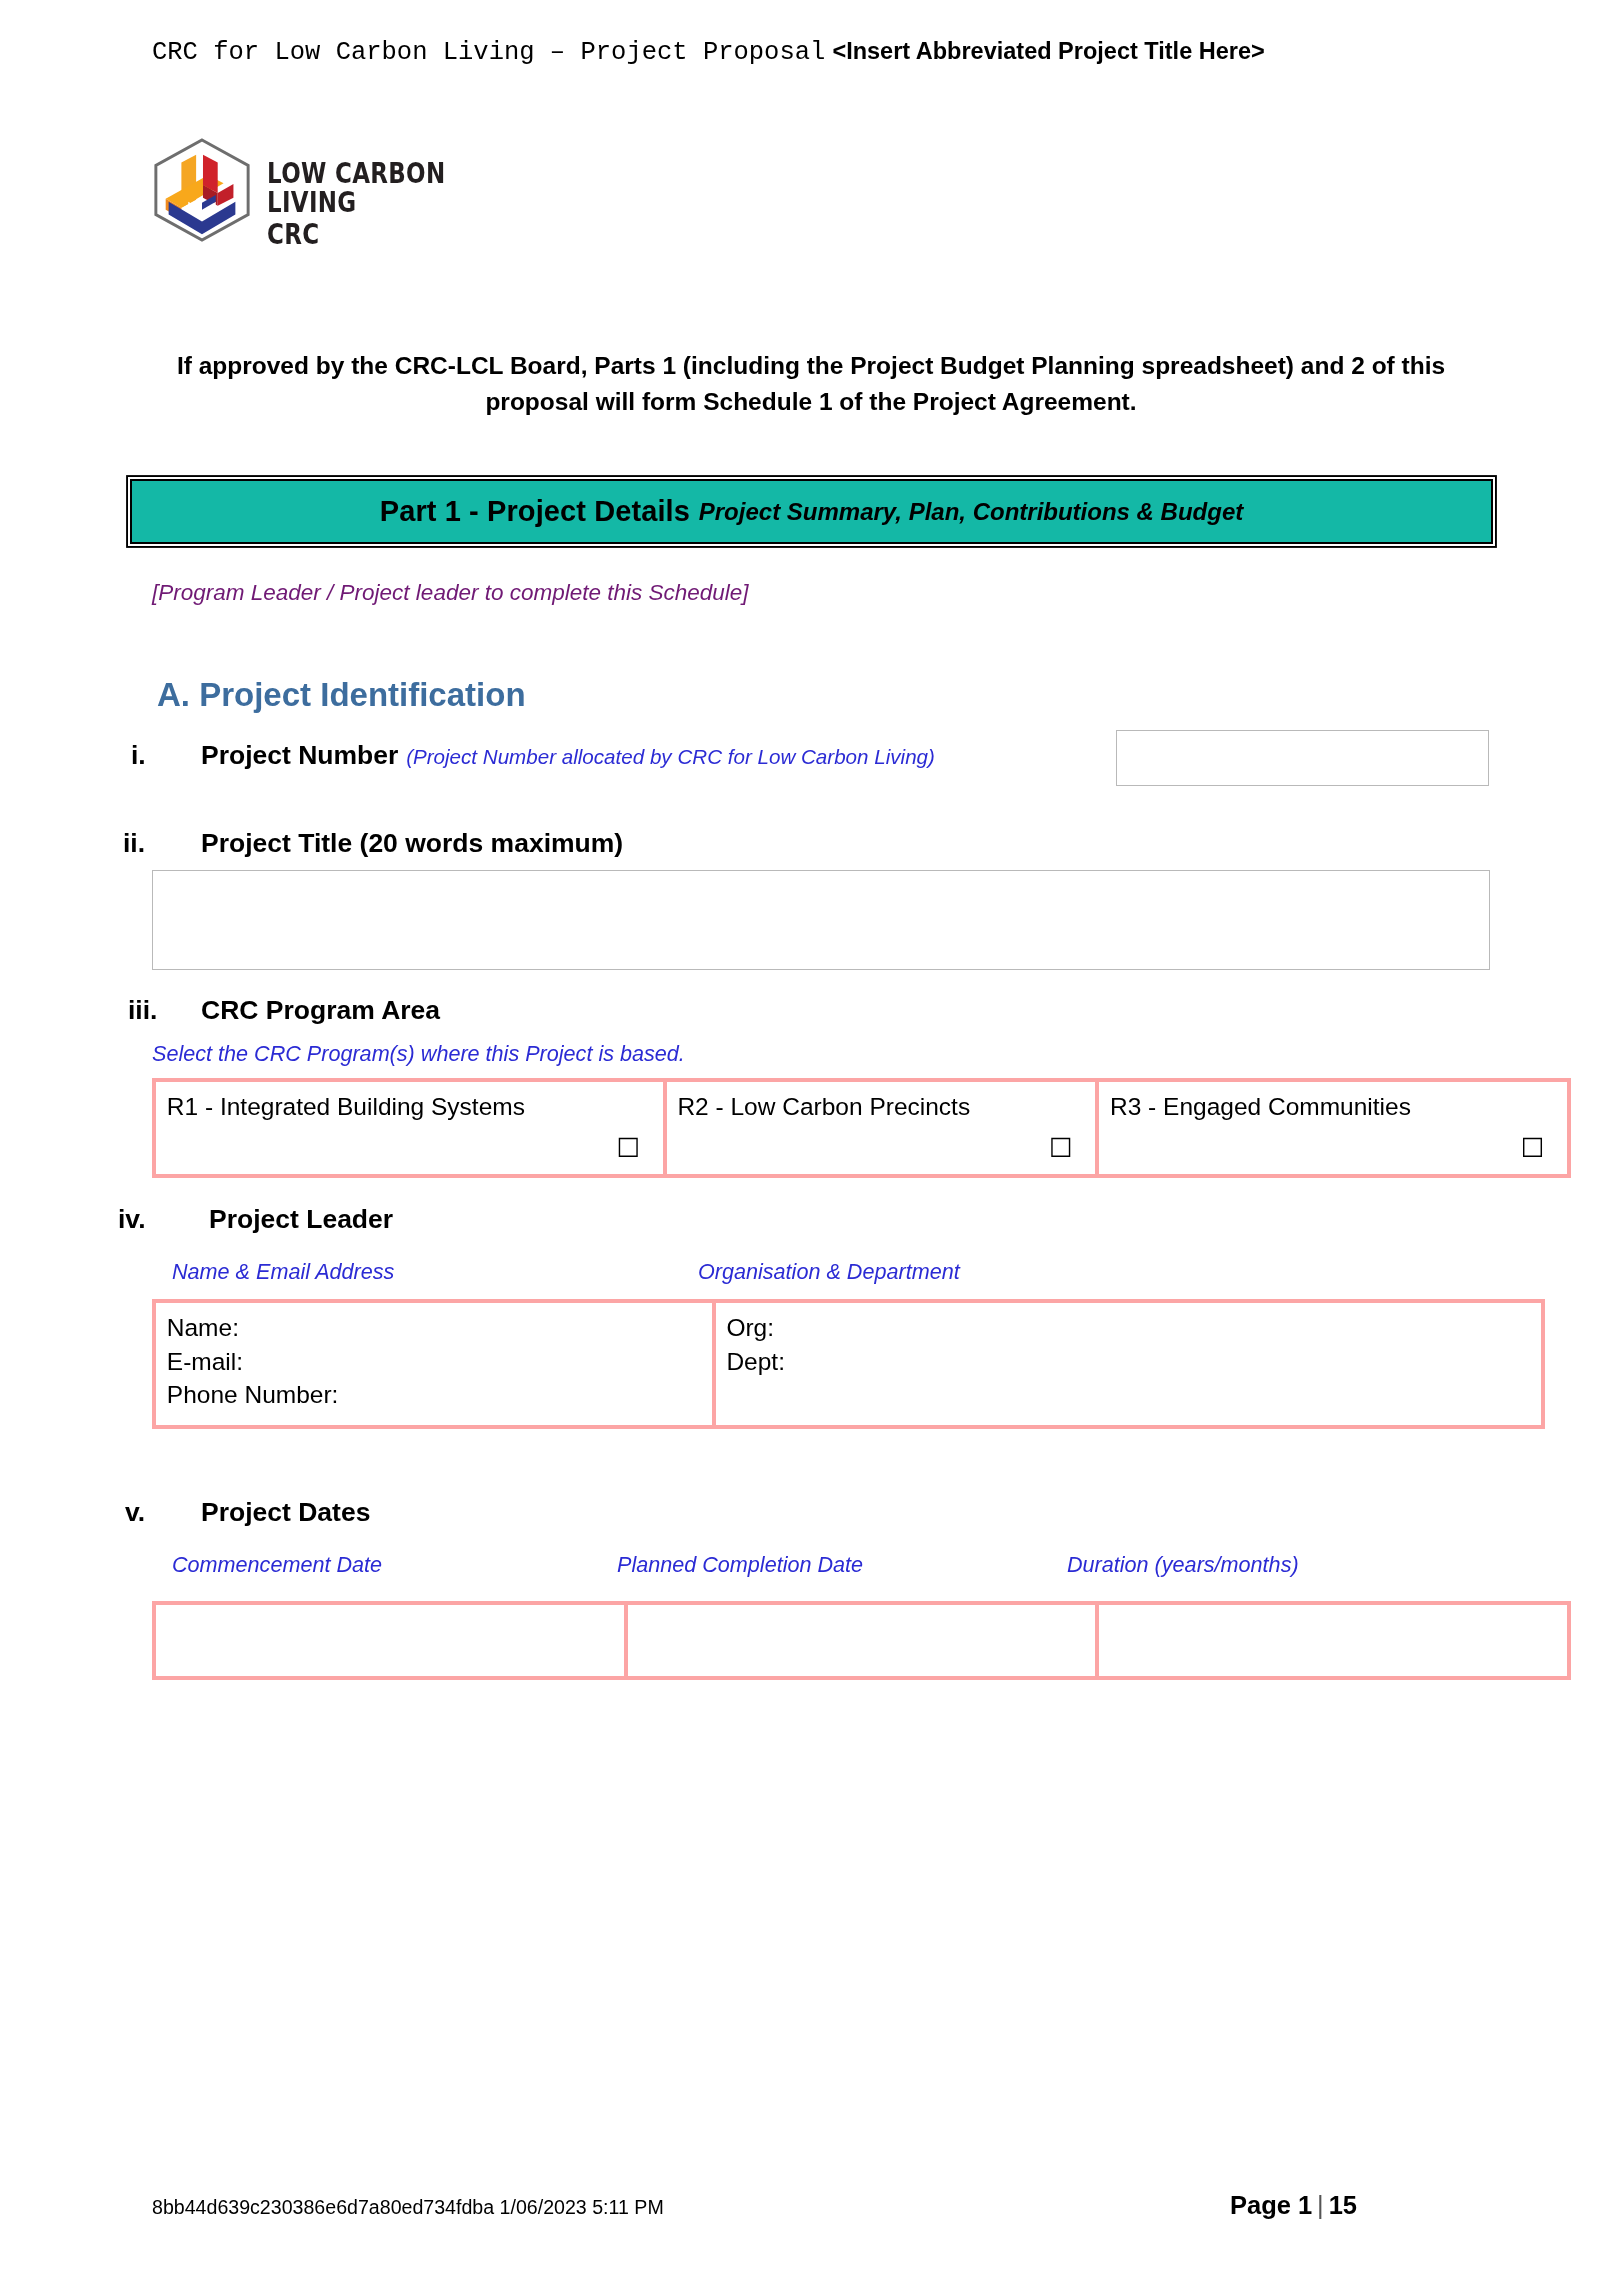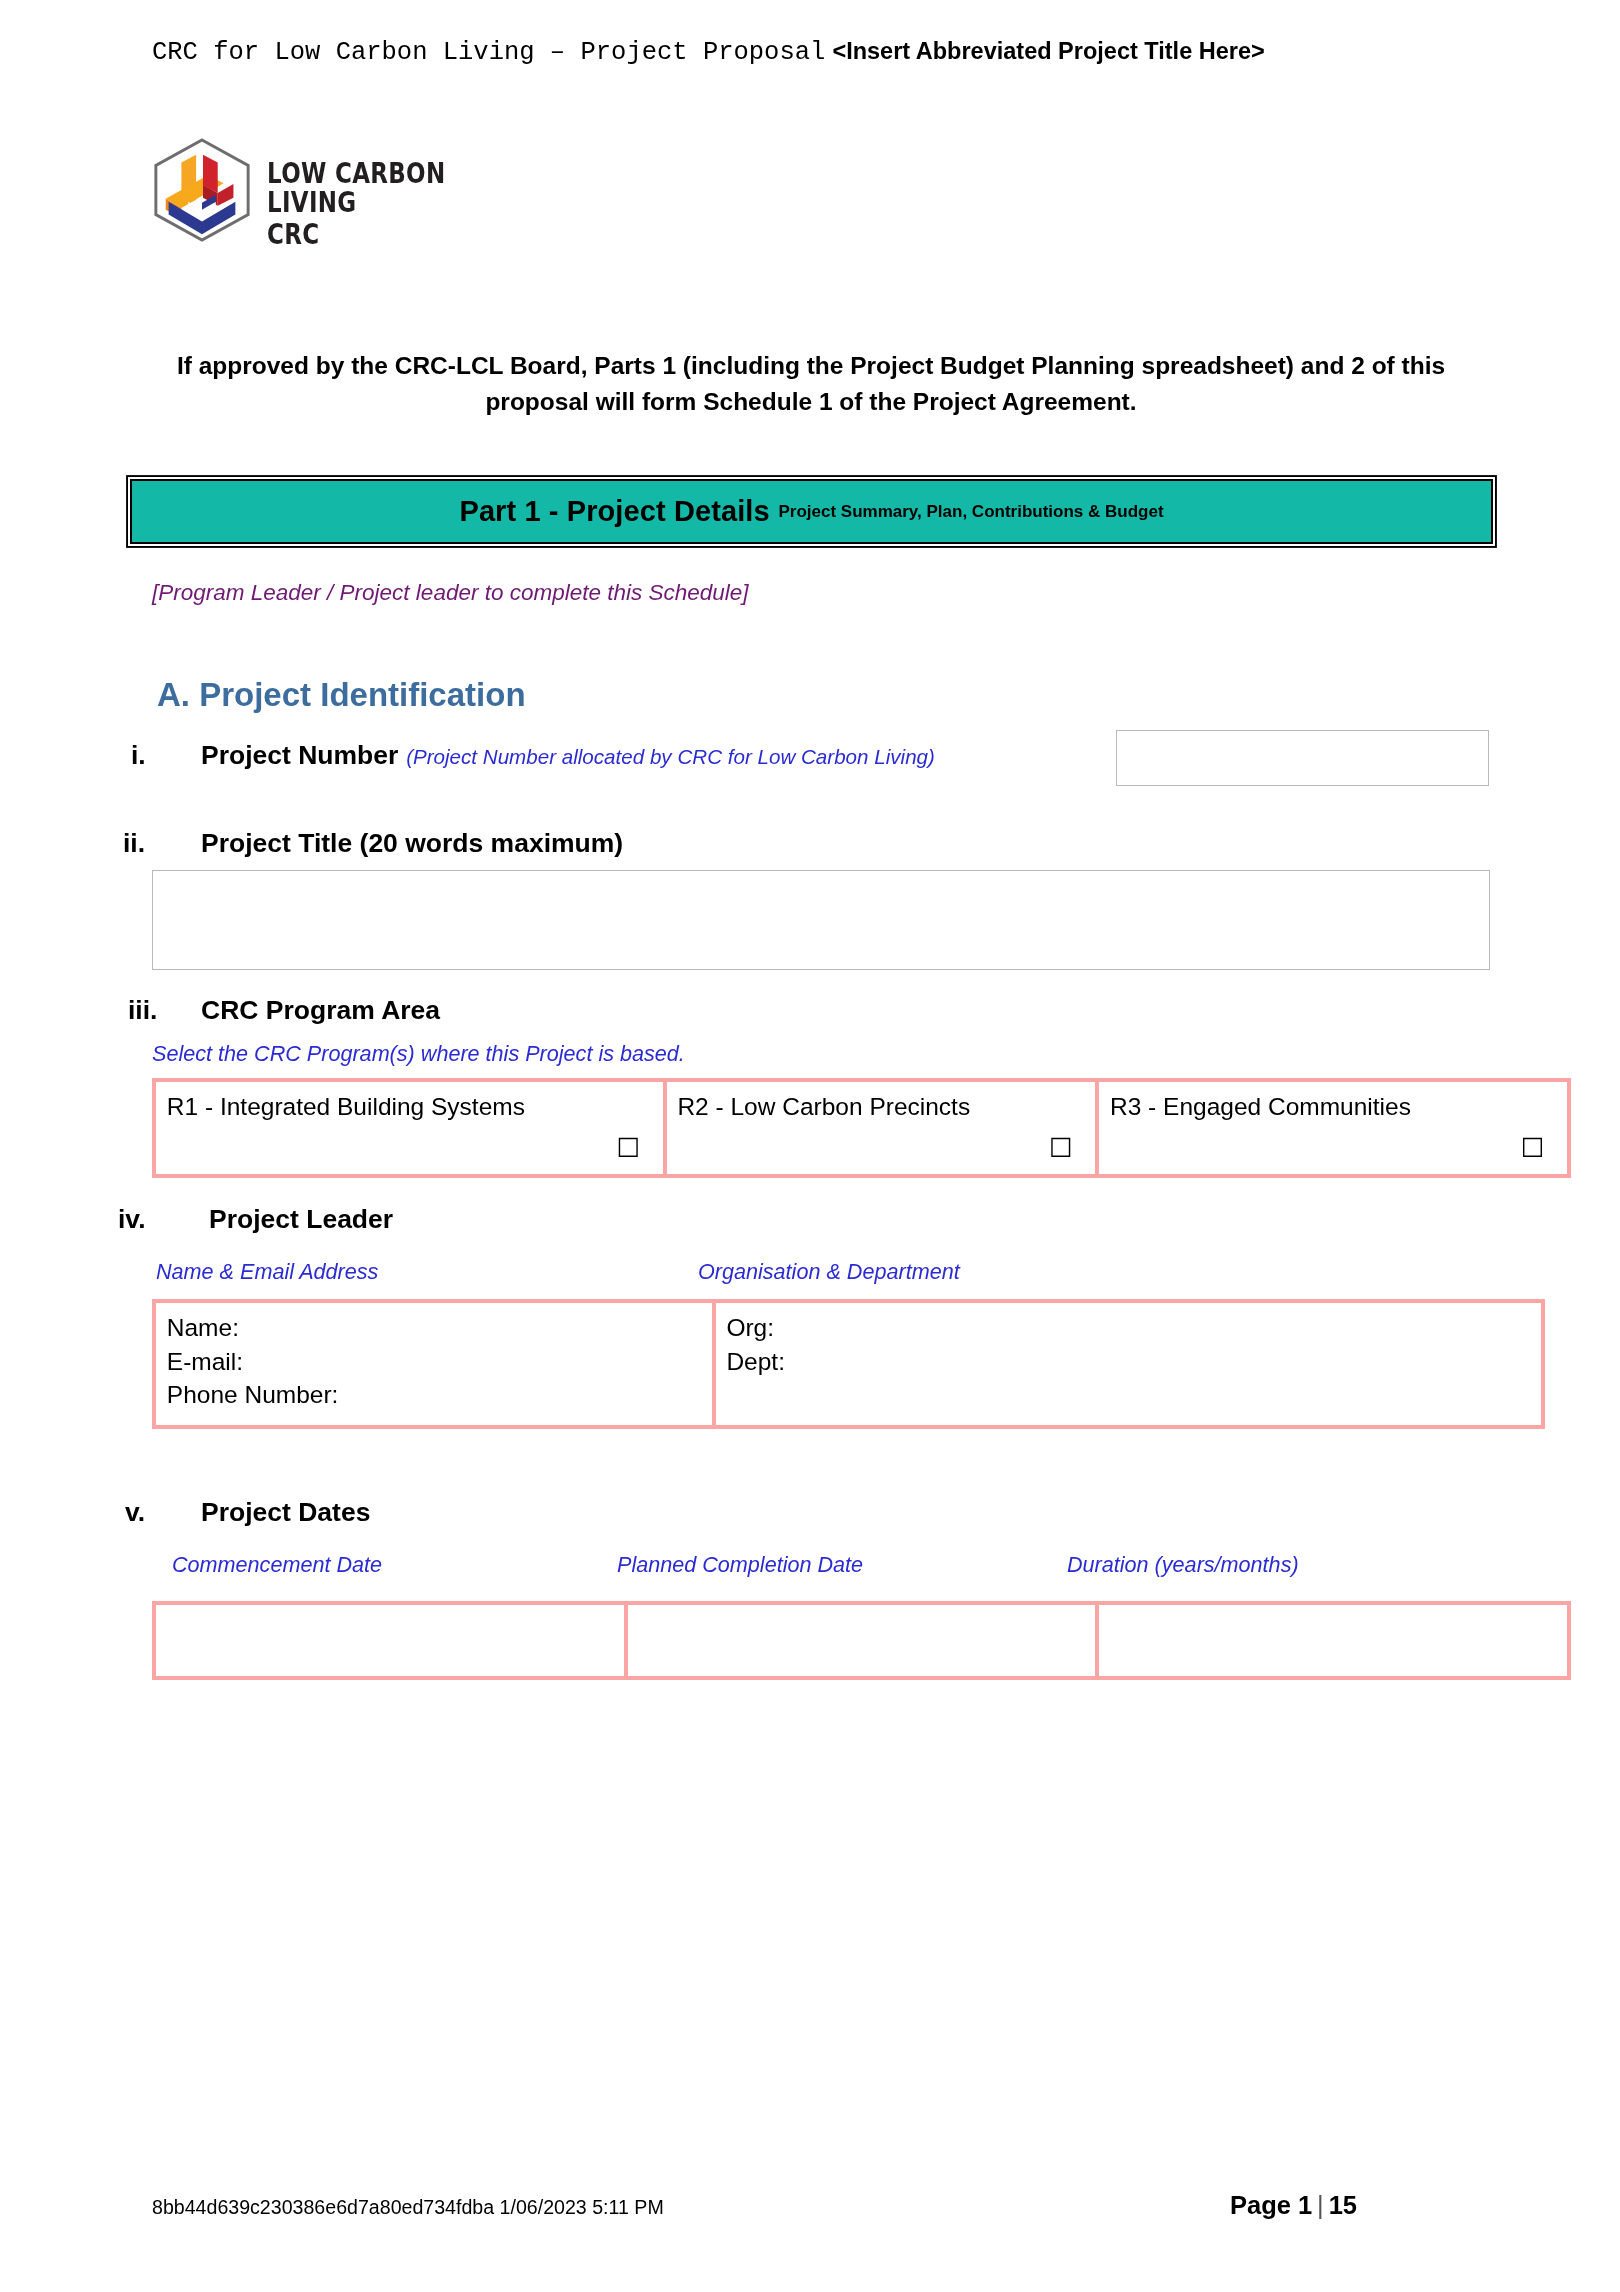--- a/index.html
+++ b/index.html
@@ -120,23 +120,24 @@
     display: flex;
     align-items: center;
     justify-content: center;
   }
   .part-banner .pb-1 {
     font-size: 29px;
     font-weight: 700;
     letter-spacing: 0.1px;
   }
   .part-banner .pb-2 {
-    font-size: 17px;
+    font-size: 24px;
     font-weight: 700;
     padding-left: 8.8px;
+    font-style: italic;
   }
 
   
   .blue-italic {
     color: #701a75;
     font-style: italic;
   }
   .note-schedule {
     position: absolute;
     left: 152px;
@@ -322,21 +323,21 @@
           <span class="prog-name">R3 - Engaged Communities</span>
           <span class="chk">☐</span>
         </div>
       </td>
     </tr>
   </tbody>
     </table>
 
   <div class="item-num" style="left:118px; top:1204px;">iv.</div>
   <div class="item-label" style="left:201px; top:1204px;margin-left:8px;">Project Leader</div>
-  <div class="col-caption" style="left:156px; top:1259px;">Name &amp; Email Address</div>
+  <div class="col-caption" style="left:172px; top:1259px;">Name &amp; Email Address</div>
   <div class="col-caption" style="left:698px; top:1259px;">Organisation &amp; Department</div>
 
   <table class="tbl" style="left:152px; top:1299px; width:1338px;">
     <tbody>
         <tr>
       <td style="width:534px; height:106px;">
         <div>Name:</div>
         <div>E-mail:</div>
         <div>Phone Number:</div>
       </td>

